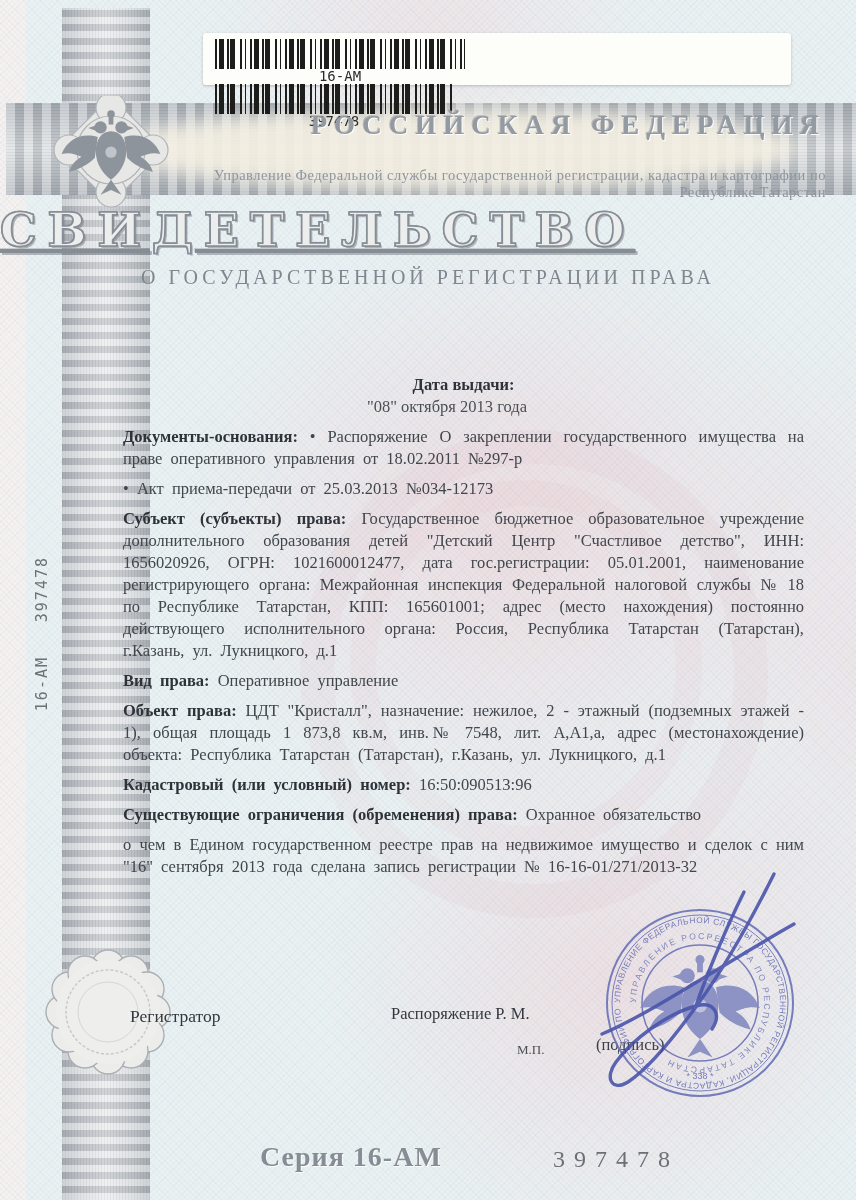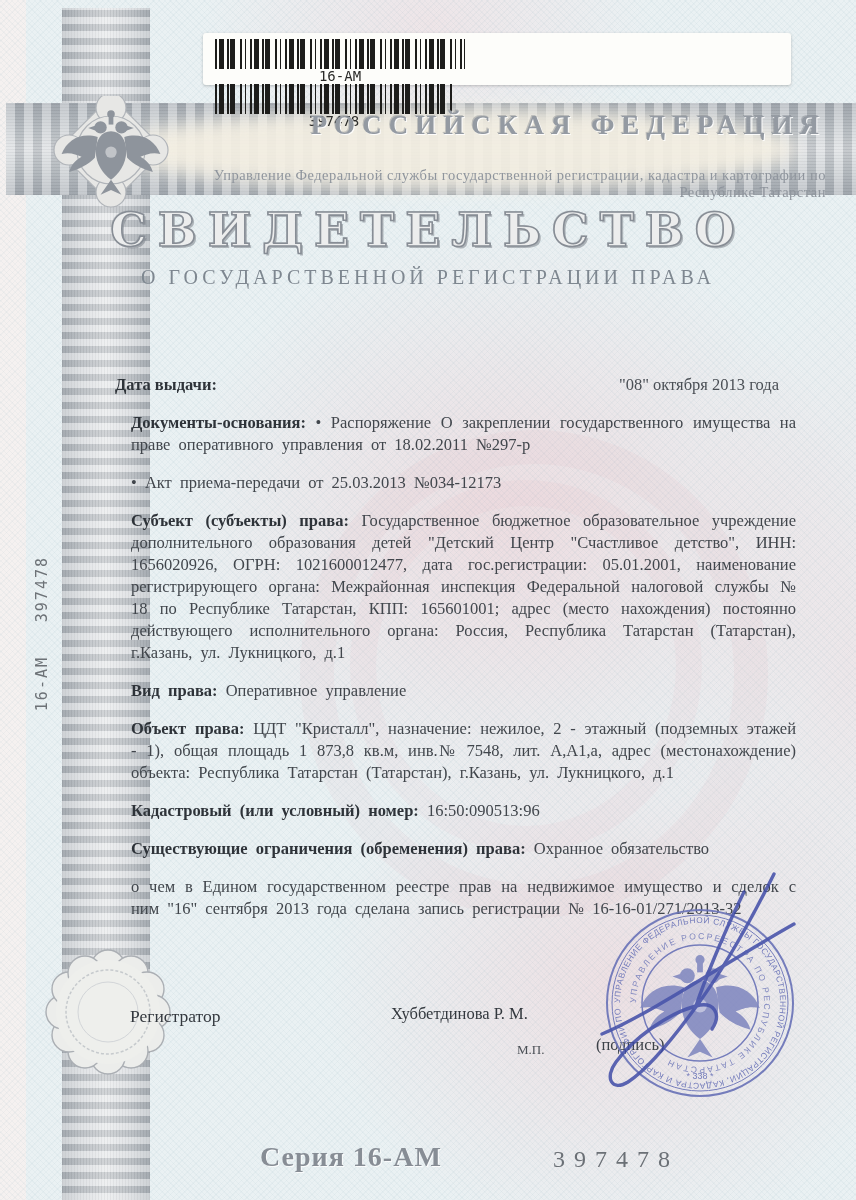--- a/index.html
+++ b/index.html
@@ -51,33 +51,33 @@
 
   
   .h-line{position:absolute;left:134px;right:30px;text-align:right;z-index:6;}
   .h1{top:110px;font-size:27px;font-weight:bold;letter-spacing:7px;color:#949aa2;
       text-shadow:1px 1px 0 rgba(255,255,255,.9), -1px -1px 0 rgba(110,116,122,.35);}
   .h2{top:144px;font-size:13.5px;font-weight:bold;letter-spacing:1.5px;color:#cdd1d5;
       -webkit-text-stroke:.7px #8d939a;}
   .h3{top:167px;font-size:14.5px;color:#8f959d;letter-spacing:.5px;}
 
   
-  .title{position:absolute;left:0;right:0;top:203px;text-align:center;z-index:4;
+  .title{position:absolute;left:0;right:0;top:203px;z-index:4;
       font-family:"DejaVu Serif",serif;font-weight:bold;font-size:46px;letter-spacing:11px;
       color:#eceded;-webkit-text-stroke:1.6px #878d95;
-      text-shadow:2px 2px 0 rgba(116,122,129,.5),-1px -1px 0 rgba(116,122,129,.3);}
+      text-shadow:2px 2px 0 rgba(116,122,129,.5),-1px -1px 0 rgba(116,122,129,.3);text-decoration:underline;}
   .subtitle{position:absolute;left:0;right:0;top:266px;text-align:center;z-index:4;
       font-size:20px;font-weight:normal;letter-spacing:4px;color:#7e8790;}
 
   
   .body{position:absolute;left:115px;width:697px;top:374px;z-index:6;
       font-size:16.5px;line-height:22px;color:#41464c;}
-  .body p{margin:16px;text-align:justify;word-spacing:4px;}
+  .body p{margin:8px;text-align:justify;word-spacing:4px;}
   .body b{color:#2e3339;}
-  .row-date{display:flex;justify-content:space-between;align-items:center;}
+  .row-date{display:flex;justify-content:space-between;align-items:center;flex-direction:column;}
   .row-date .val{padding-right:33px;color:#4a4f55;}
   .mt6{margin-top:6px;}.mt10{margin-top:10px;}.mt12{margin-top:12px;}
   .mt14{margin-top:14px;}.mt24{margin-top:24px;}.mt8{margin-top:8px;}
 
   
   .side{position:absolute;left:33px;font-family:"DejaVu Sans Mono",monospace;
       color:#6d7277;font-size:15px;letter-spacing:2px;writing-mode:vertical-rl;
       transform:rotate(180deg);z-index:4;}
   .side-serial{top:556px;}
   .side-series{top:656px;}
@@ -189,21 +189,21 @@
     <p class="mt6"><b>Объект права:</b> <span>ЦДТ "Кристалл", назначение: нежилое, 2 - этажный (подземных этажей - 1), общая площадь 1 873,8 кв.м, инв.№ 7548, лит. А,А1,а, адрес (местонахождение) объекта: Республика Татарстан (Татарстан), г.Казань, ул. Лукницкого, д.1</span></p>
     <p class="mt24"><b>Кадастровый (или условный) номер:</b> <span>16:50:090513:96</span></p>
     <p class="mt8"><b>Существующие ограничения (обременения) права:</b> <span>Охранное обязательство</span></p>
     <p class="mt6">о чем в Едином государственном реестре прав на недвижимое имущество и сделок с ним  "16" сентября 2013 года сделана запись регистрации № 16-16-01/271/2013-32</p>
   </div>
 
   <div class="side side-serial">397478</div>
   <div class="side side-series">16-АМ</div>
 
   <div class="sig sig-reg">Регистратор</div>
-  <div class="sig sig-name">Хуббетдинова Р. М.</div>
+  <div class="sig sig-name">Распоряжение Р. М.</div>
   <div class="sig sig-mp">М.П.</div>
   <div class="sig sig-cap">(подпись)</div>
 
   <svg class="stamp" width="244" height="258" viewBox="0 0 244 258">
     <defs>
       <path id="ringO" d="M122,141 m-80,0 a80,80 0 1,1 160,0 a80,80 0 1,1 -160,0"></path>
       <path id="ringI" d="M122,141 m-64,0 a64,64 0 1,1 128,0 a64,64 0 1,1 -128,0"></path>
     </defs>
     <g stroke="#6b74b8" fill="none">
       <circle cx="122" cy="141" r="93" stroke-width="2"></circle>

